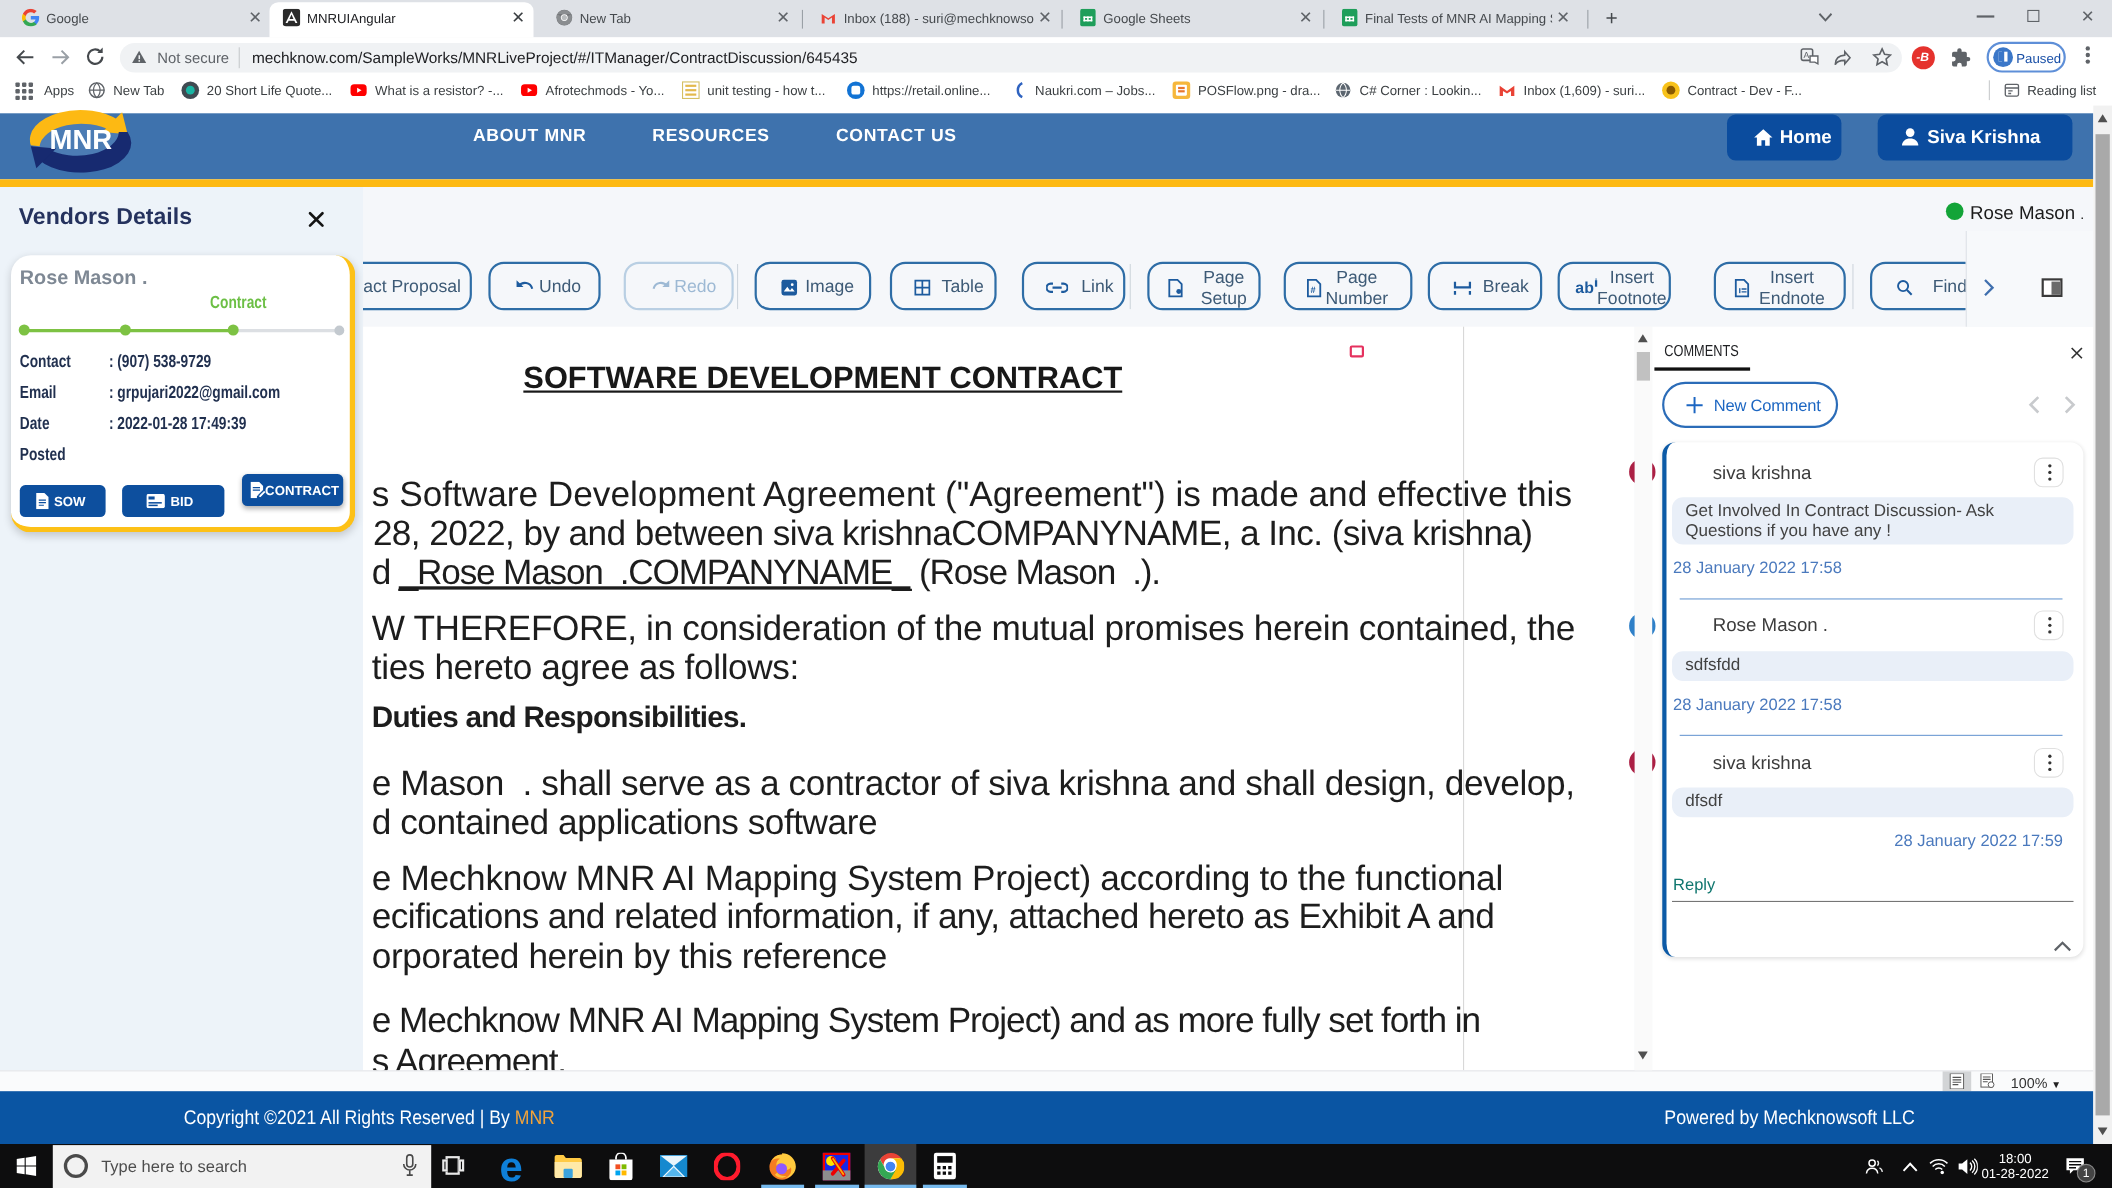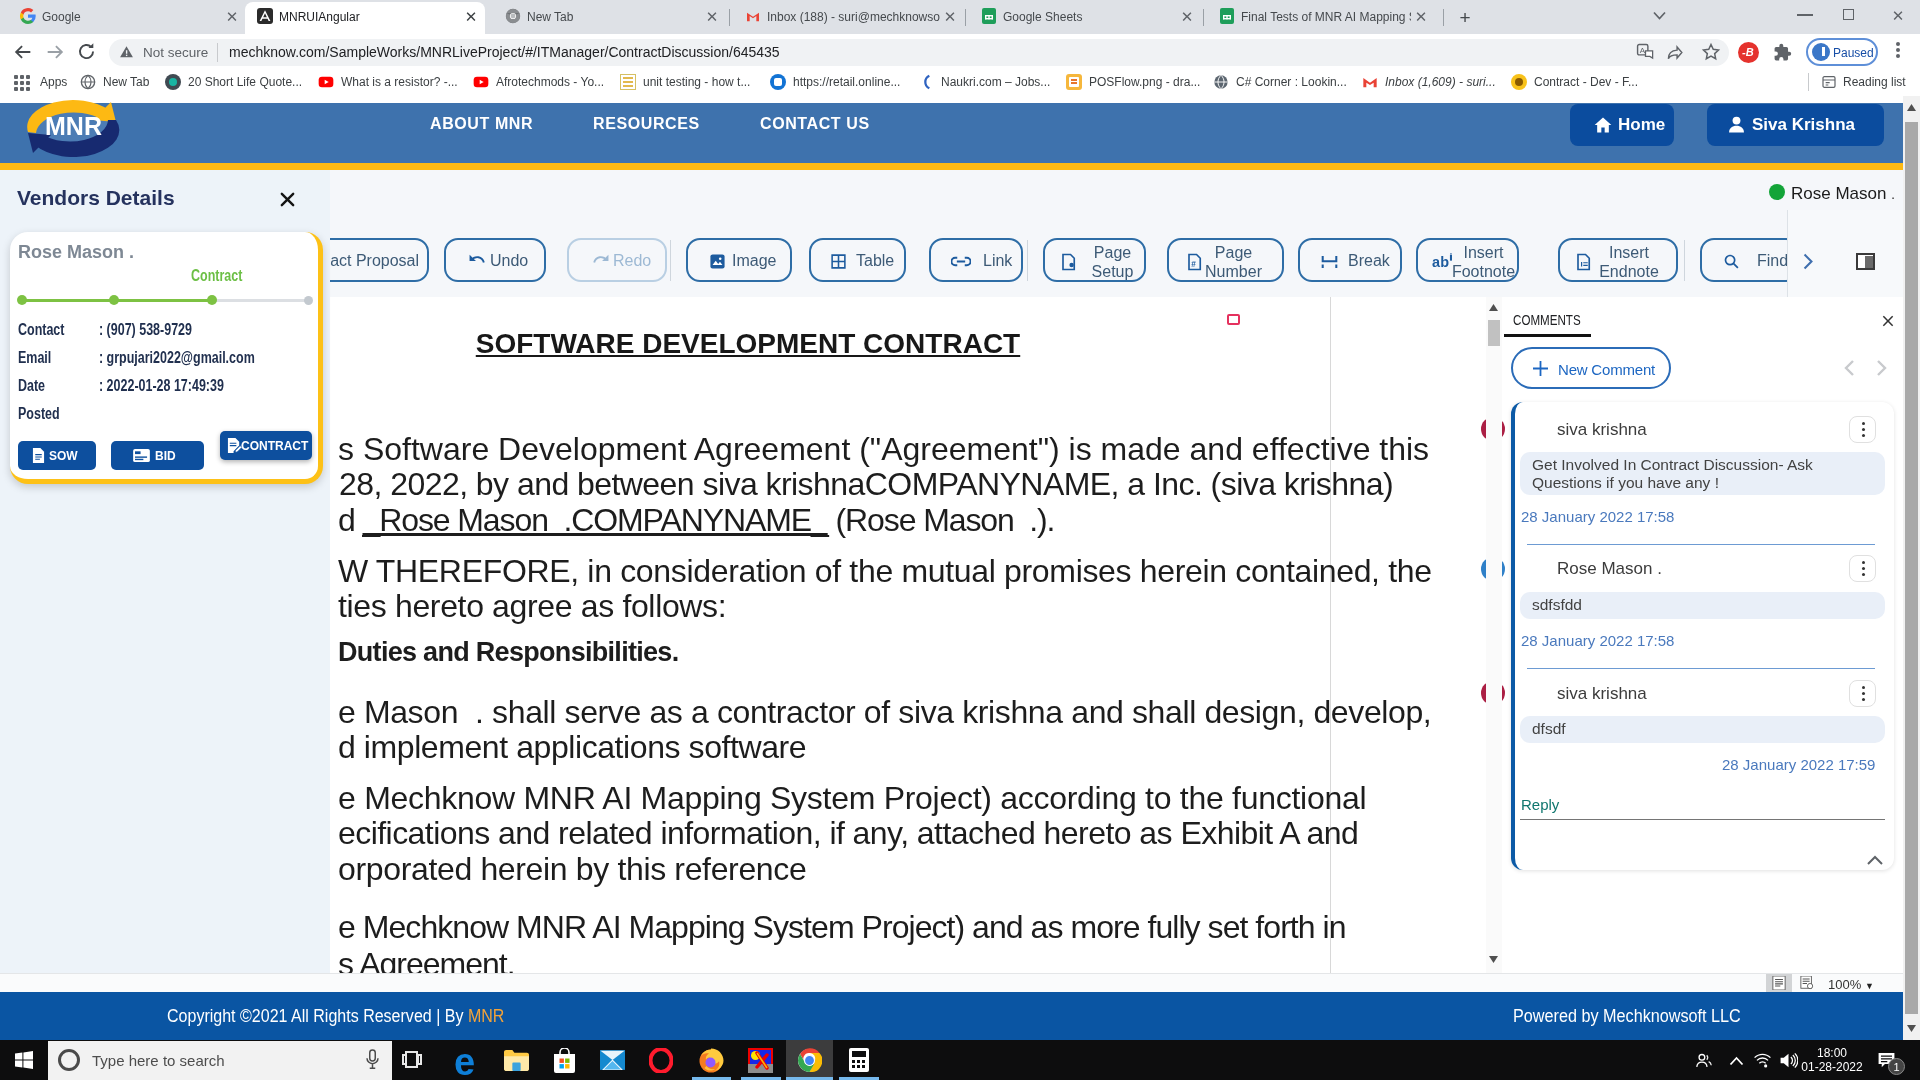--- a/index.html
+++ b/index.html
@@ -218,21 +218,21 @@
 <div class="abs" style="left:1071px;top:79px;width:6px;height:2px;background:#e8762d;box-shadow:0 3px 0 #e8762d;"></div>
 <div class="bm" style="left:1089px;">POSFlow.png - dra...</div>
 <svg class="bm16" style="left:1213px;" viewBox="0 0 24 24">
     <circle cx="12" cy="12" r="10" fill="#5c6670"></circle>
     <path fill="none" stroke="#fff" stroke-width="1.4" d="M2 12h20M12 2c-3 2.6-4.5 6-4.5 10S9 19.4 12 22c3-2.6 4.5-6 4.5-10S15 4.6 12 2z"></path>
   </svg>
 <div class="bm" style="left:1236px;">C# Corner : Lookin...</div>
 <svg class="bm16" style="left:1362px;" viewBox="0 0 24 24">
     <path d="M2 20V6l10 7L22 6v14h-4.5v-7L12 16.5 6.5 13v7Z" fill="#e94235"></path>
   </svg>
-<div class="bm" style="left:1385px;font-style:italic;">Inbox (1,609) - suri...</div>
+<div class="bm" style="left:1385px;">Inbox (1,609) - suri...</div>
 <div class="bm16" style="left:1511px;border-radius:50%;background:#f8c21a;"></div>
 <div class="abs" style="left:1515px;top:78px;width:8px;height:8px;border-radius:50%;background:#8a5a00;"></div>
 <div class="bm" style="left:1534px;">Contract - Dev - F...</div>
 <div class="abs" style="left:1808px;top:73px;width:1px;height:18px;background:#c8cacd;"></div>
 <svg class="bm16" style="left:1821px;" viewBox="0 0 24 24">
     <rect x="3" y="4" width="18" height="16" rx="2" fill="none" stroke="#5f6368" stroke-width="1.8"></rect>
     <path stroke="#5f6368" stroke-width="1.8" d="M3 9h18M7 13h6M7 16.5h4"></path>
   </svg>
 <div class="bm" style="left:1843px;">Reading list</div>
 
@@ -406,21 +406,21 @@
 <div class="abs" style="left:1330px;top:297px;width:1px;height:676px;background:#d8d8d8;"></div>
 <div class="abs" style="left:468px;top:328px;width:560px;text-align:center;font-size:28px;font-weight:bold;color:#181818;text-decoration:underline;white-space:nowrap;">SOFTWARE DEVELOPMENT CONTRACT</div>
 <div class="abs" style="left:1227px;top:314px;width:13px;height:11px;border:2px solid #e5315e;border-radius:2px;"></div>
 <div class="docline" style="left:338px;top:431px;">s Software Development Agreement ("Agreement") is made and effective this</div>
 <div class="docline" style="left:339px;top:466px;letter-spacing:-0.55px;">28, 2022, by and between siva krishnaCOMPANYNAME, a Inc. (siva krishna)</div>
 <div class="docline" style="left:338px;top:502px;letter-spacing:-1.1px;">d <span style="text-decoration:underline;">_Rose Mason&nbsp;&nbsp;.COMPANYNAME_</span> (Rose Mason&nbsp;&nbsp;.).</div>
 <div class="docline" style="left:338px;top:553px;letter-spacing:-0.33px;">W THEREFORE, in consideration of the mutual promises herein contained, the</div>
 <div class="docline" style="left:338px;top:588px;letter-spacing:-0.35px;">ties hereto agree as follows:</div>
 <div class="docline" style="left:338px;top:637px;font-size:27px;font-weight:bold;letter-spacing:-0.7px;">Duties and Responsibilities.</div>
 <div class="docline" style="left:338px;top:694px;letter-spacing:-0.38px;">e Mason&nbsp;&nbsp;. shall serve as a contractor of siva krishna and shall design, develop,</div>
-<div class="docline" style="left:338px;top:729px;letter-spacing:-0.42px;">d implement applications software</div>
+<div class="docline" style="left:338px;top:729px;letter-spacing:-0.42px;">d contained applications software</div>
 <div class="docline" style="left:338px;top:780px;letter-spacing:-0.28px;">e Mechknow MNR AI Mapping System Project) according to the functional</div>
 <div class="docline" style="left:338px;top:815px;letter-spacing:-0.55px;">ecifications and related information, if any, attached hereto as Exhibit A and</div>
 <div class="docline" style="left:338px;top:851px;letter-spacing:-0.35px;">orporated herein by this reference</div>
 <div class="docline" style="left:338px;top:909px;letter-spacing:-0.95px;">e Mechknow MNR AI Mapping System Project) and as more fully set forth in</div>
 <div class="docline" style="left:338px;top:946px;letter-spacing:-1px;">s Agreement.</div>
 
 <div class="abs" style="left:1513px;top:312px;font-size:14.5px;color:#202124;transform:scaleX(0.8);transform-origin:0 0;">COMMENTS</div>
 <div class="abs" style="left:1504px;top:334px;width:87px;height:3px;background:#111;"></div>
 <svg class="abs" style="left:1881px;top:314px;" width="14" height="14" viewBox="0 0 24 24">
     <path stroke="#333" stroke-width="2.6" d="M4 4 20 20M20 4 4 20"></path>

